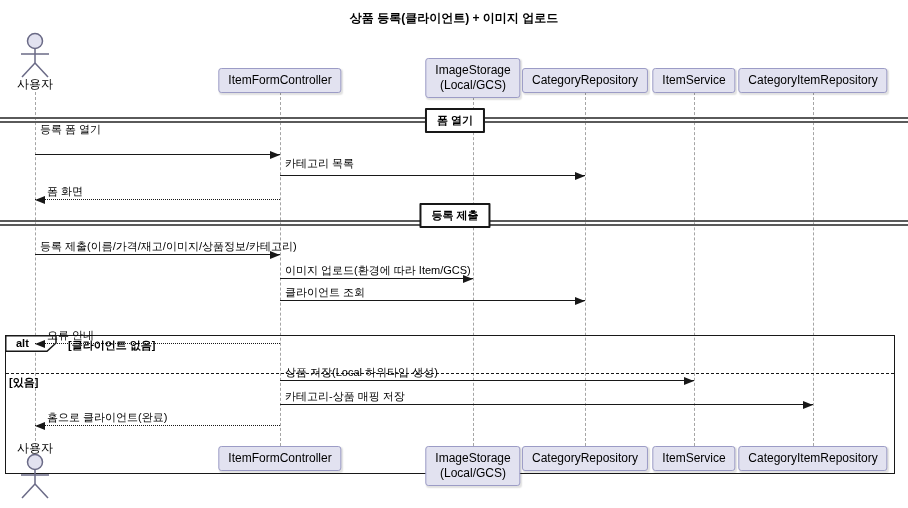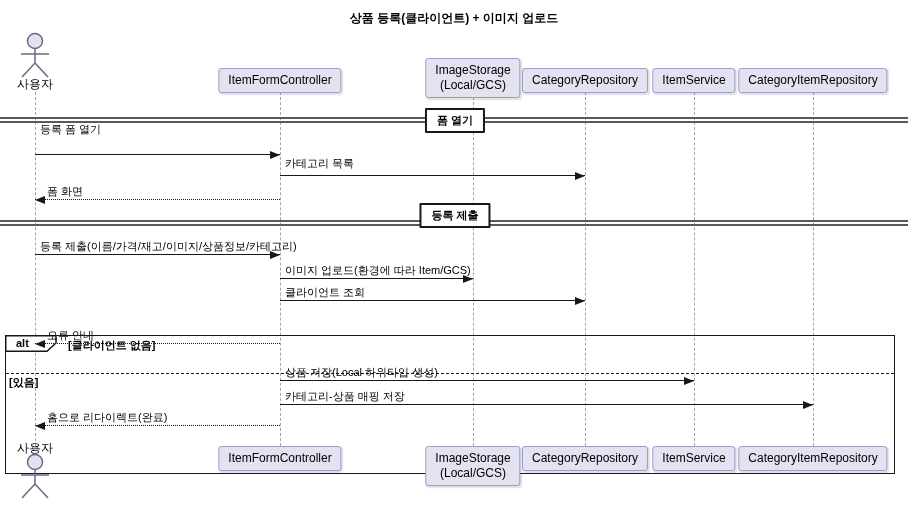--- a/index.html
+++ b/index.html
@@ -120,21 +120,21 @@
       <div class="arrowhead left" style="left: 35px; top: 339.5px;"></div>
       <div class="msg-label" style="left: 47px; top: 328px;">오류 안내</div>
       <div class="msg-line" style="left: 280px; top: 380px; width: 414px;"></div>
       <div class="arrowhead right" style="left: 684px; top: 376.5px;"></div>
       <div class="msg-label" style="left: 285px; top: 365px;">상품 저장(Local 하위타입 생성)</div>
       <div class="msg-line" style="left: 280px; top: 404px; width: 533px;"></div>
       <div class="arrowhead right" style="left: 803px; top: 400.5px;"></div>
       <div class="msg-label" style="left: 285px; top: 389px;">카테고리-상품 매핑 저장</div>
       <div class="msg-line dashed" style="left: 35px; top: 425px; width: 245px;"></div>
       <div class="arrowhead left" style="left: 35px; top: 421.5px;"></div>
-      <div class="msg-label" style="left: 47px; top: 410px;">홈으로 리다이렉트(완료)</div>
+      <div class="msg-label" style="left: 47px; top: 410px;">홈으로 클라이언트(완료)</div>
     </div>
   <div id="participants">
       <div class="actor-wrap" style="left: 35px; top: 32px;">
         <svg width="40" height="46" viewBox="0 0 40 46">
           <circle cx="20" cy="9" r="7.5" fill="#E2E2F0" stroke="#6a6a86" stroke-width="1.5"></circle>
           <line x1="20" y1="16.5" x2="20" y2="31" stroke="#6a6a86" stroke-width="1.5"></line>
           <line x1="6" y1="22" x2="34" y2="22" stroke="#6a6a86" stroke-width="1.5"></line>
           <line x1="20" y1="31" x2="7" y2="45" stroke="#6a6a86" stroke-width="1.5"></line>
           <line x1="20" y1="31" x2="33" y2="45" stroke="#6a6a86" stroke-width="1.5"></line>
         </svg>

